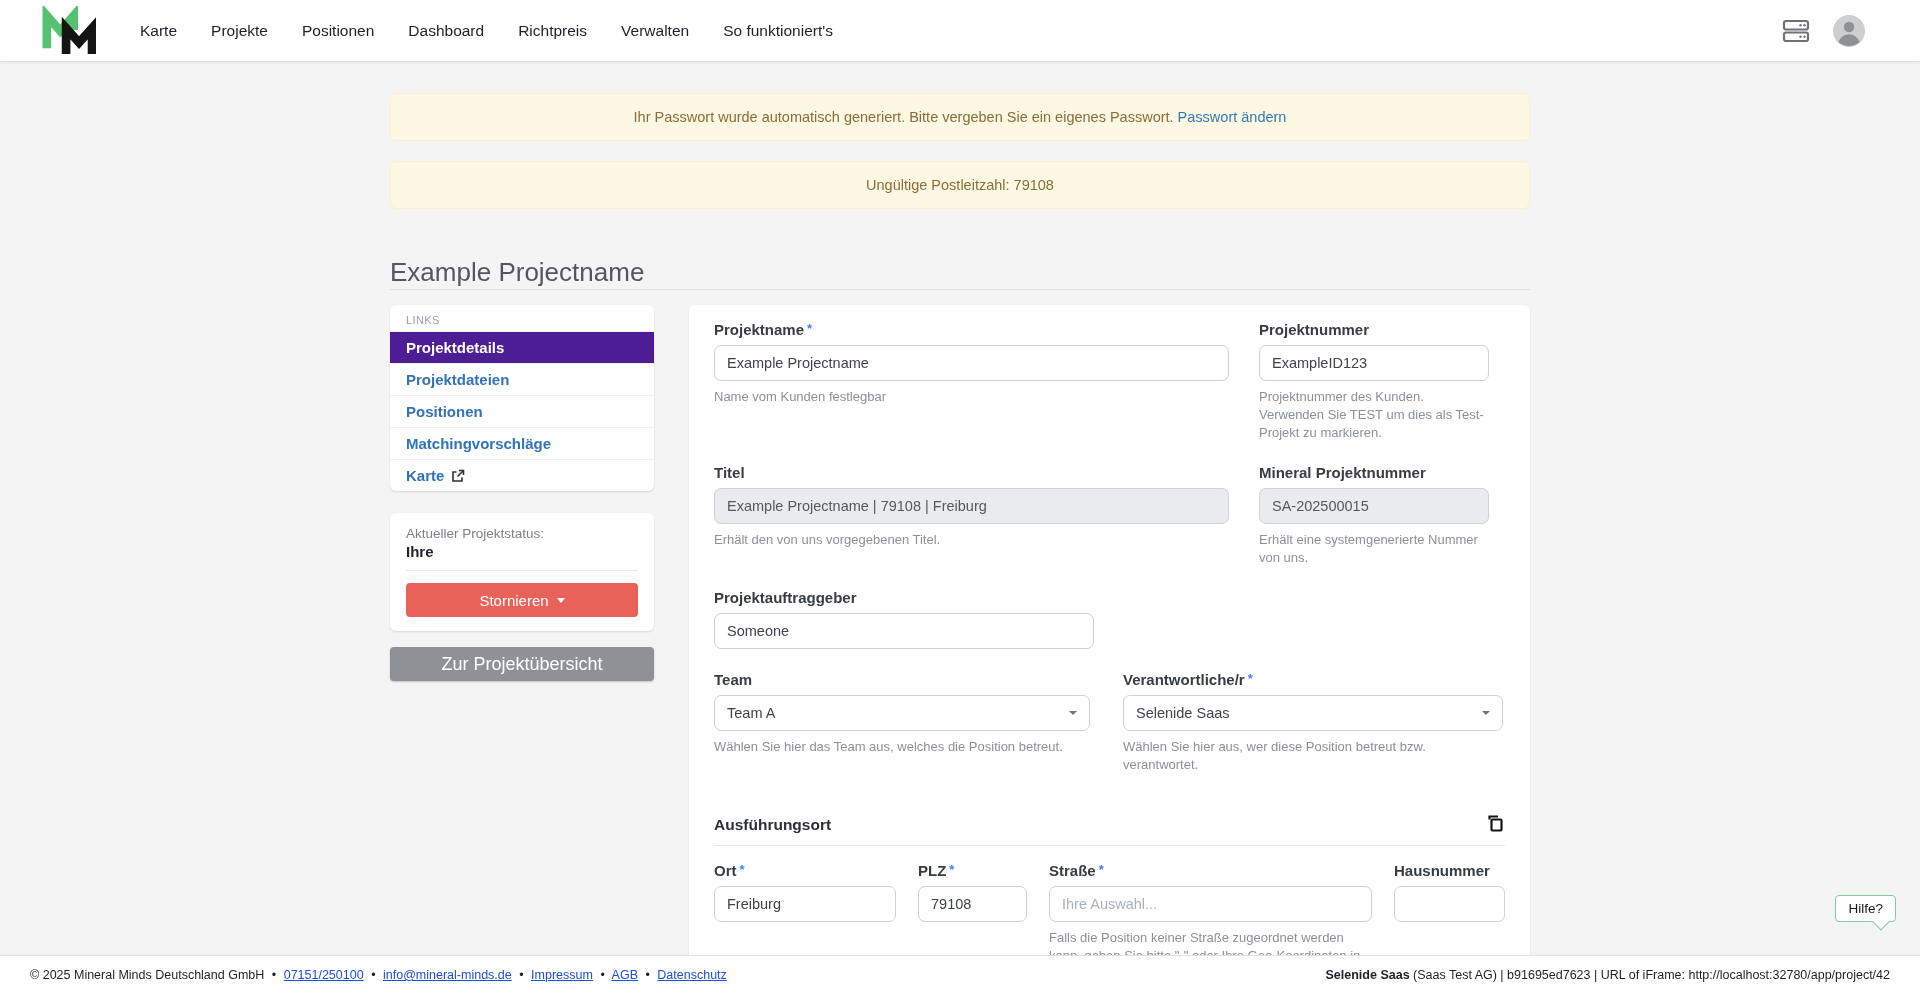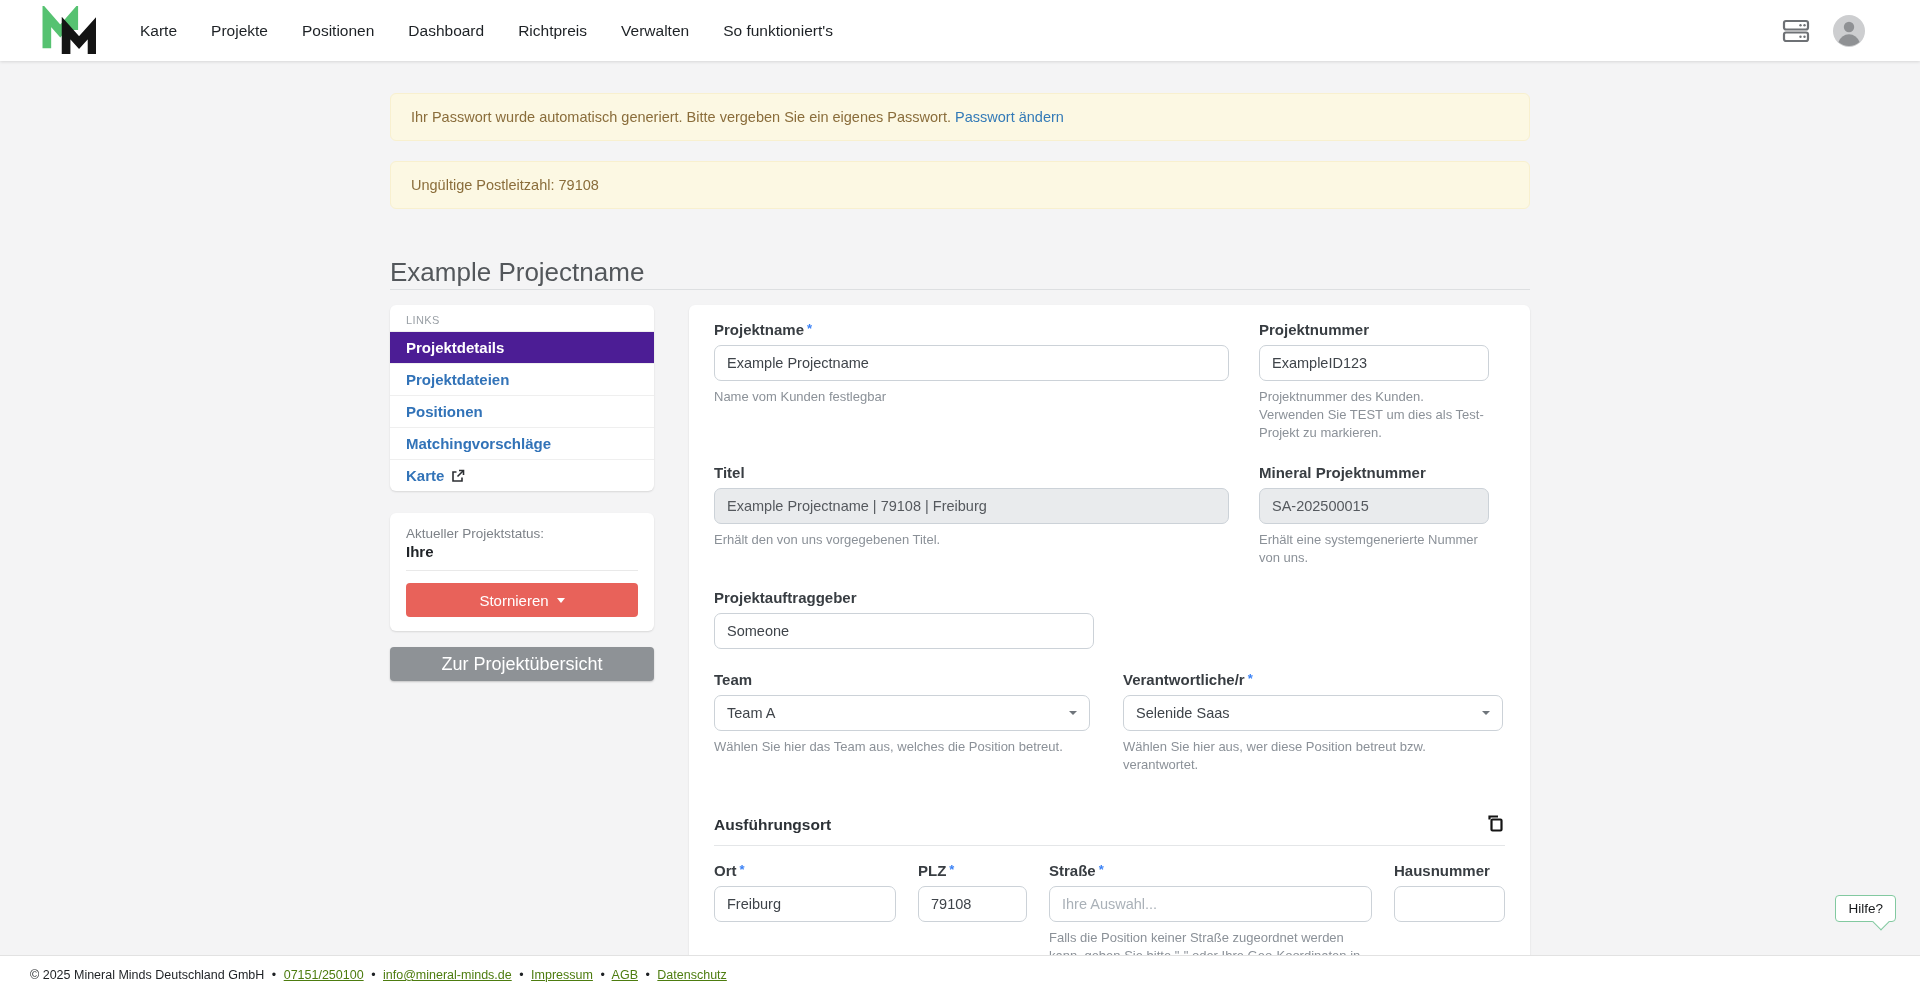--- a/index.html
+++ b/index.html
@@ -27,21 +27,21 @@
   .nav-right { margin-left: auto; display: flex; align-items: center; gap: 22px; }
   .icon-btn { cursor: pointer; display: flex; align-items: center; }
 
   
   .content { height: 894px; overflow: hidden; }
   .container { width: 1140px; margin: 0 auto; padding-top: 32px; }
 
   .alert {
     background: #fcf8e3; border: 1px solid #f8f0cf;
     border-radius: 6px; padding: 15px 20px;
-    font-size: 14.5px; color: #8a6d3b;
+    font-size: 14.5px; color: #8a6d3b; text-align: center;
   }
   .alert + .alert { margin-top: 20px; }
   .alert a { color: #337ab7; text-decoration: none; cursor: pointer; }
   .mb-alerts { margin-bottom: 48px; }
 
   .page-title { font-size: 26px; line-height: 30px; font-weight: 500; color: #53575b; }
   .title-hr { border: none; border-top: 1px solid #dddfe1; margin: 2px 0 15px; }
 
   .layout { display: flex; gap: 35px; align-items: flex-start; }
 
@@ -124,21 +124,21 @@
 
   .addr-row { display: flex; justify-content: space-between; }
   .w-ort { width: 182px; } .w-plz { width: 109px; } .w-str { width: 323px; } .w-hnr { width: 111px; }
 
   
   .footer {
     height: 39px; background: #fff; border-top: 1px solid #e2e2e2;
     display: flex; align-items: center; justify-content: space-between;
     padding: 0 30px; font-size: 12.5px; color: #1e2124;
   }
-  .footer a { color: #4d7c0f; text-decoration: underline; cursor: pointer; }
+  .footer a { color: #1d4ed8; text-decoration: underline; cursor: pointer; }
   .sep { margin: 0 4px; color: #1e2124; }
   .footer-right b { font-weight: 700; }
 
   
   .help-btn {
     position: fixed; right: 24px; bottom: 72px;
     background: #fff; border: 1.5px solid #82c9a0; border-radius: 4px;
     padding: 5px 12px; font-size: 13.5px; color: #17191b;
     cursor: pointer; font-family: inherit; z-index: 10;
   }
@@ -342,13 +342,16 @@
     <a>07151/250100</a>
     <span class="sep">•</span>
     <a>info@mineral-minds.de</a>
     <span class="sep">•</span>
     <a>Impressum</a>
     <span class="sep">•</span>
     <a>AGB</a>
     <span class="sep">•</span>
     <a>Datenschutz</a>
   </div>
+  <div class="footer-right">
+    <b>Selenide Saas</b><span> (Saas Test AG) | b91695ed7623 | URL of iFrame: http://localhost:32780/app/project/42</span>
+  </div>
 </footer>
 
 </body></html>

